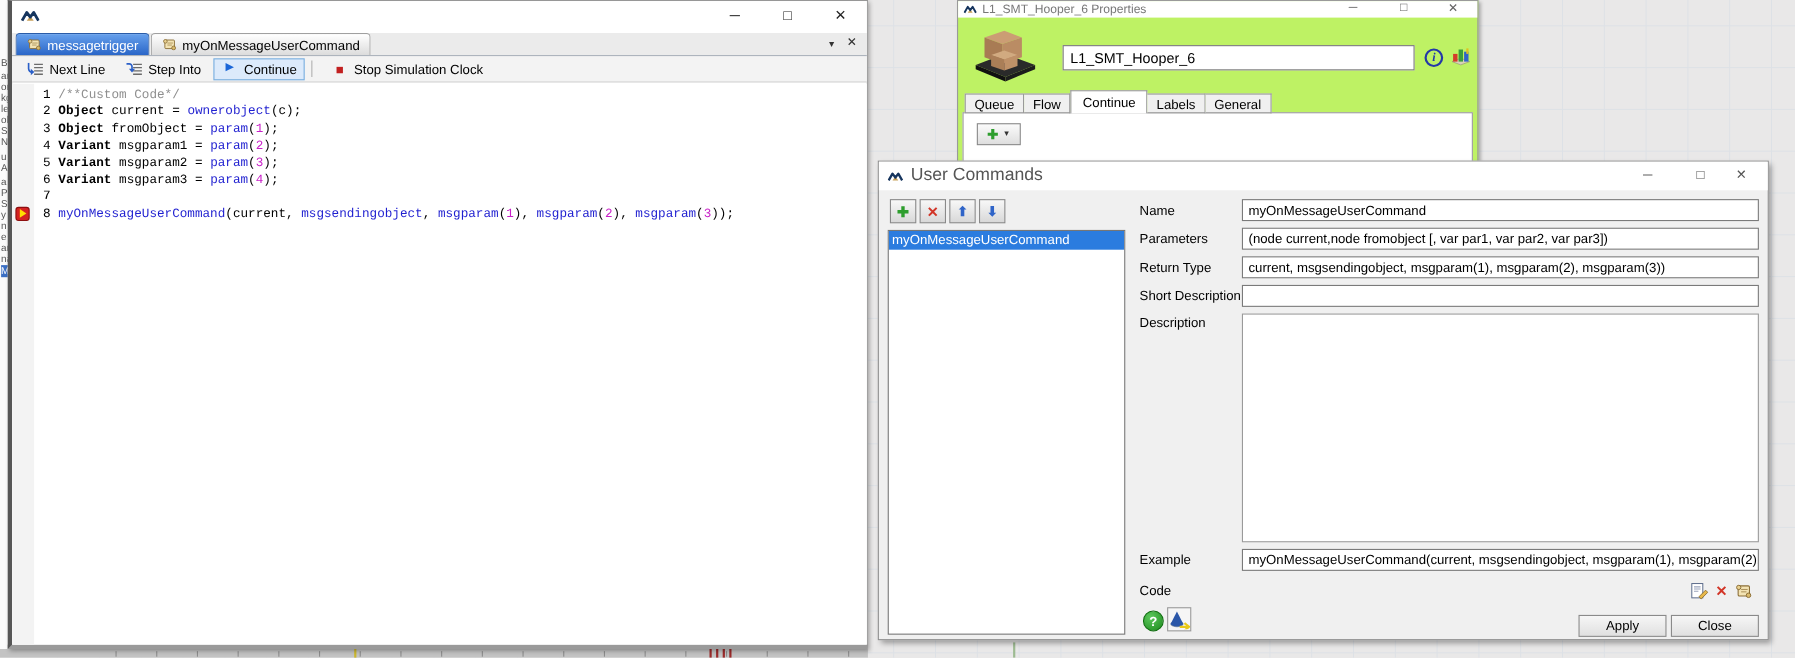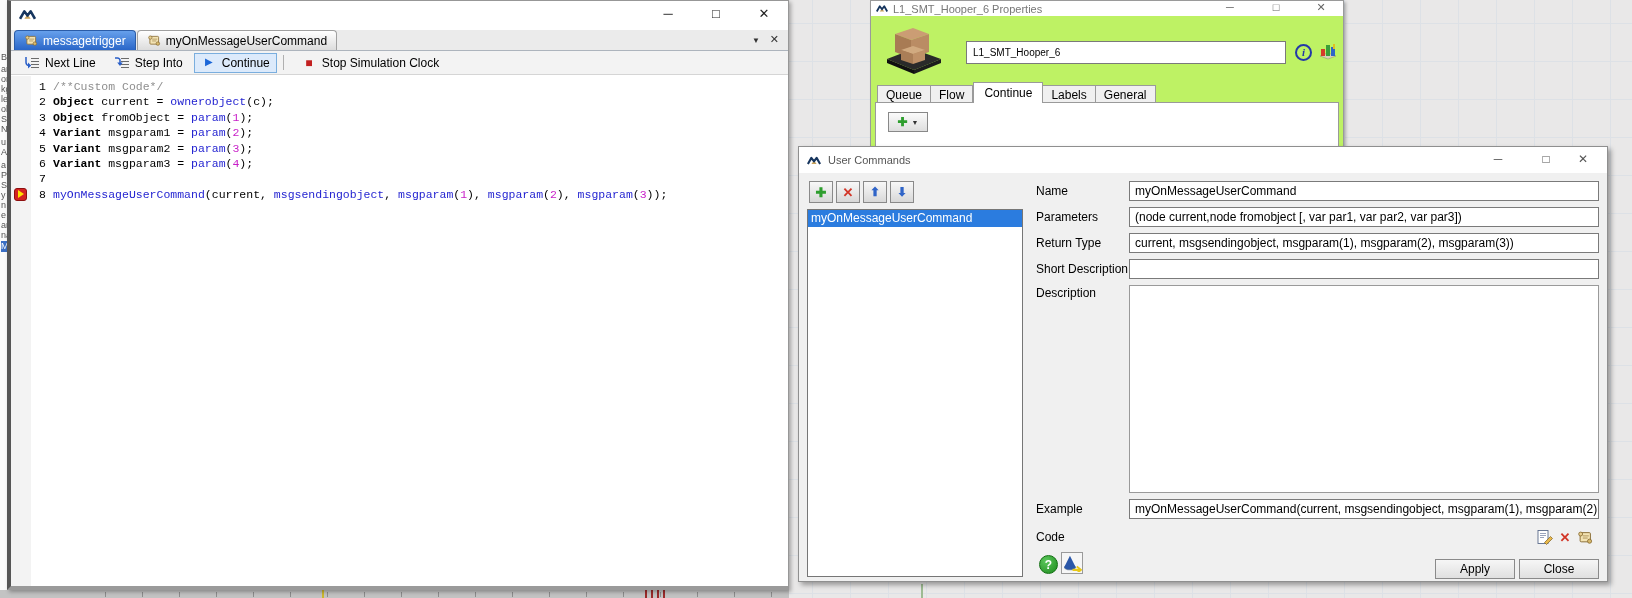--- a/index.html
+++ b/index.html
@@ -31,21 +31,21 @@
 
   
   .props{position:absolute;left:870px;top:0;width:474px;height:152px;background:#bef264;
     border:1px solid #9a9a9a;box-shadow:2px 2px 3px rgba(0,0,0,.25);z-index:2;}
   .props-titlebar{height:15px;background:#fff;display:flex;align-items:center;padding:0 5px;position:relative;}
   .props-title{font-size:11px;color:#777;margin-left:5px;}
   .props .wc{position:absolute;top:0;font-size:11px;color:#666;width:14px;text-align:center;}
   .props-min{left:352px}.props-max{left:398px}.props-close{left:443px}
   .thumb{position:absolute;left:12px;top:18px;width:62px;height:56px;}
   .props-name{position:absolute;left:95px;top:40px;width:320px;height:23px;background:#fff;
-    border:1px solid #7a7a7a;font-size:10px;line-height:21px;padding:0 6px;white-space:nowrap;overflow:hidden;}
+    border:1px solid #7a7a7a;font-size:13px;line-height:21px;padding:0 6px;white-space:nowrap;overflow:hidden;}
   .info-ic{position:absolute;left:424px;top:43px;width:17px;height:17px;border:2px solid #2438a8;
     border-radius:50%;color:#2438a8;font:italic bold 11px "Liberation Serif",serif;text-align:center;line-height:12px;}
   .stats-ic{position:absolute;left:447px;top:41px;width:20px;height:18px;}
   .ptabs{position:absolute;left:6px;top:84px;display:flex;align-items:flex-end;font-size:12px;z-index:3;}
   .ptab{height:18px;padding:2px 8px;border:1px solid #9a9a9a;border-left:none;background:#f0f0f0;white-space:nowrap;}
   .ptab:first-child{border-left:1px solid #9a9a9a;}
   .ptab.active{height:21px;margin-top:-3px;background:#fff;border:1px solid #9a9a9a;border-bottom:none;padding:3px 10px;}
   .pcontent{position:absolute;left:4px;right:4px;top:101px;bottom:0;background:#fff;border:1px solid #9a9a9a;}
   .addtrig{position:absolute;left:12px;top:9px;width:40px;height:20px;border:1px solid #888;
     background:linear-gradient(#fbfbfb,#dedede);display:flex;align-items:center;justify-content:center;gap:4px;}
@@ -93,21 +93,21 @@
   .bp{position:absolute;left:3px;top:1px;width:13px;height:13px;background:#d42222;
     border:1px solid #8d0f0f;border-radius:3px;display:flex;align-items:center;justify-content:center;}
   .bp::after{content:"";border-left:6px solid #ffe000;border-top:4px solid transparent;
     border-bottom:4px solid transparent;margin-left:1px;}
 
   
   .uc{position:absolute;left:798px;top:146px;width:810px;height:436px;background:#f0f0f0;
     border:1px solid #8f8f8f;box-shadow:3px 3px 5px rgba(0,0,0,.35);z-index:4;}
   .uc-titlebar{height:26px;background:#fff;display:flex;align-items:center;padding:0 8px;position:relative;}
   .uc-logo{width:14px;height:11px;}
-  .uc-title{font-size:11px;color:#555;margin-left:7px;}
+  .uc-title{font-size:16px;color:#555;margin-left:7px;}
   .uc .wc{position:absolute;top:5px;width:18px;text-align:center;font-size:12px;color:#555;}
   .uc-min{left:690px}.uc-max{left:738px}.uc-close{left:775px}
   .uc-toolbar{position:absolute;left:10px;top:34px;display:flex;gap:3px;}
   .ucbtn{width:24px;height:22px;border:1px solid #8a8a8a;background:linear-gradient(#f8f8f8,#d8d8d8);
     display:flex;align-items:center;justify-content:center;font-size:13px;font-weight:bold;padding:0;font-family:inherit;}
   .g-plus{color:#2e9e2e}.g-del{color:#d23527}.g-up,.g-down{color:#2f64c8;font-size:12px;}
   .uc-list{position:absolute;left:8px;top:62px;width:216px;height:368px;background:#fff;
     border:1px solid #767676;font-size:12px;overflow:hidden;}
   .uc-item{height:17px;line-height:17px;padding-left:3px;white-space:nowrap;overflow:hidden;}
   .uc-item.selected{background:#2b7cdf;color:#fff;}

